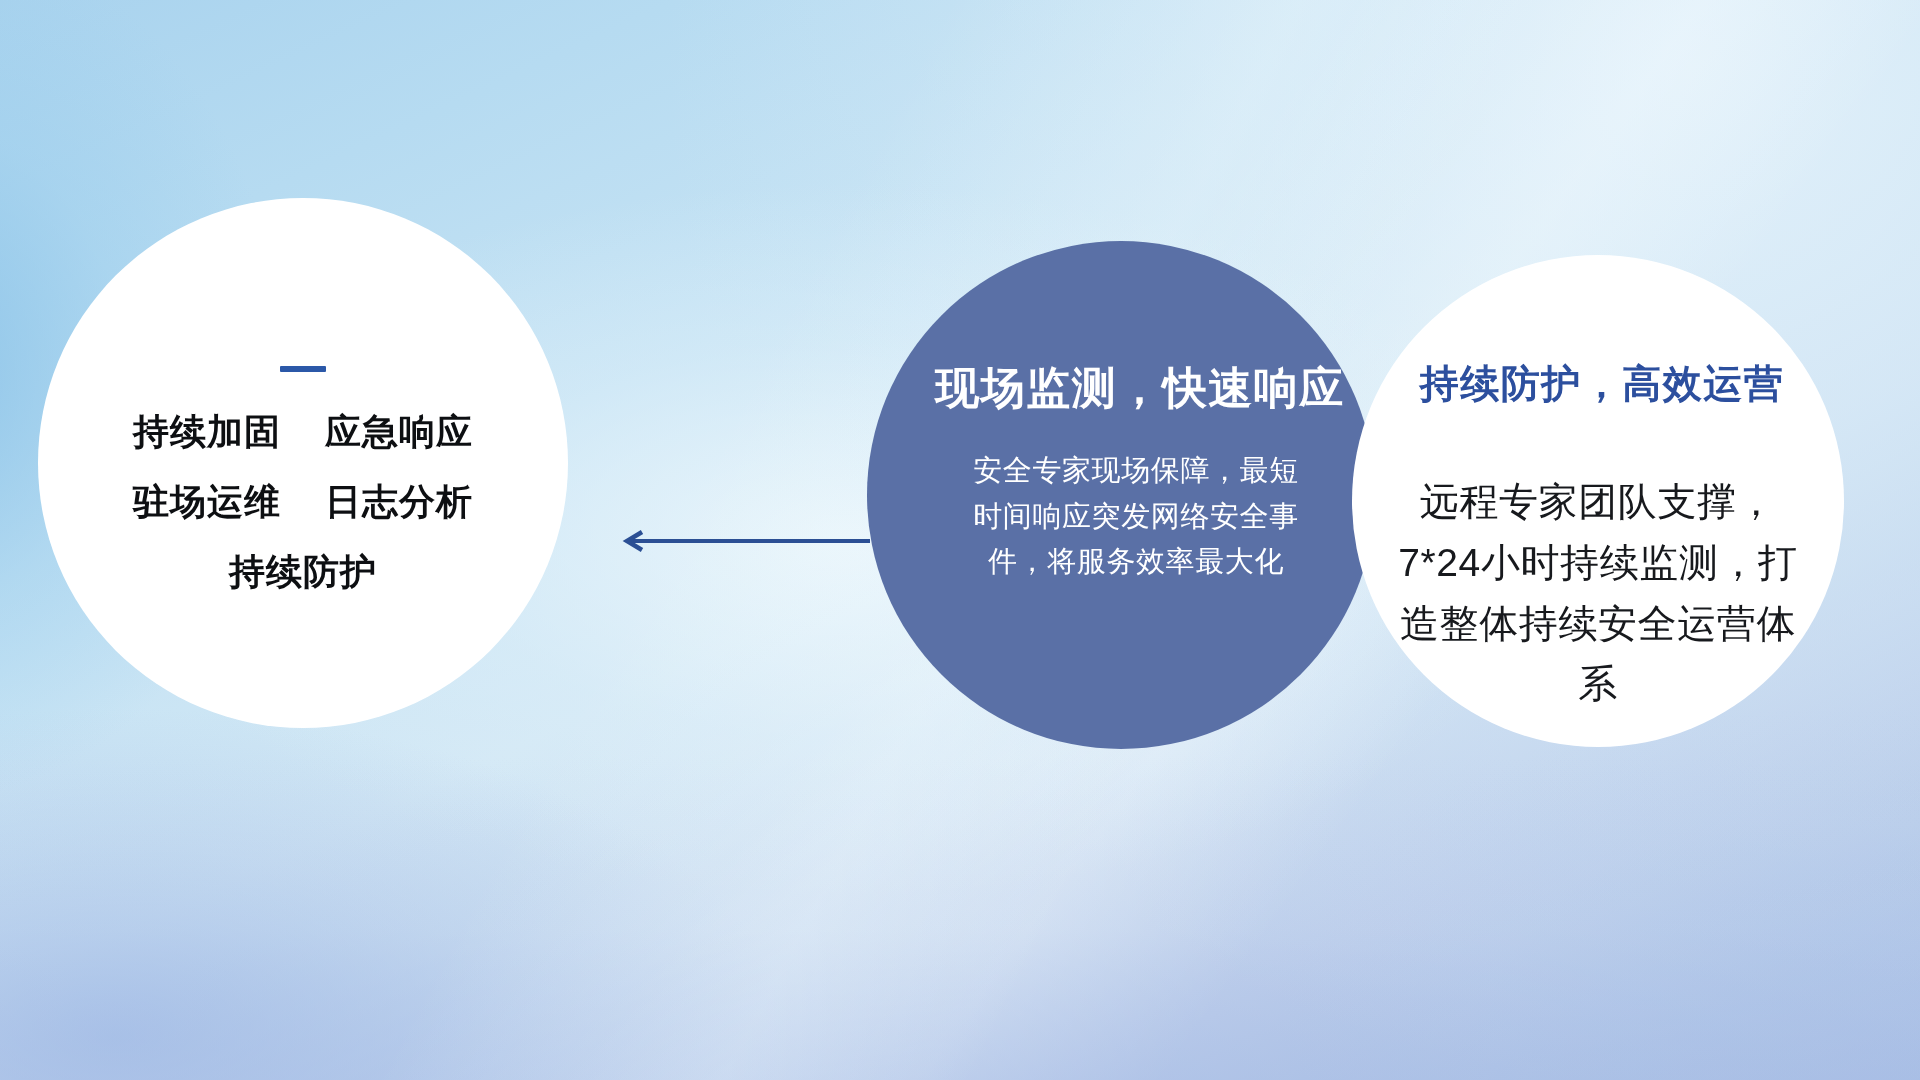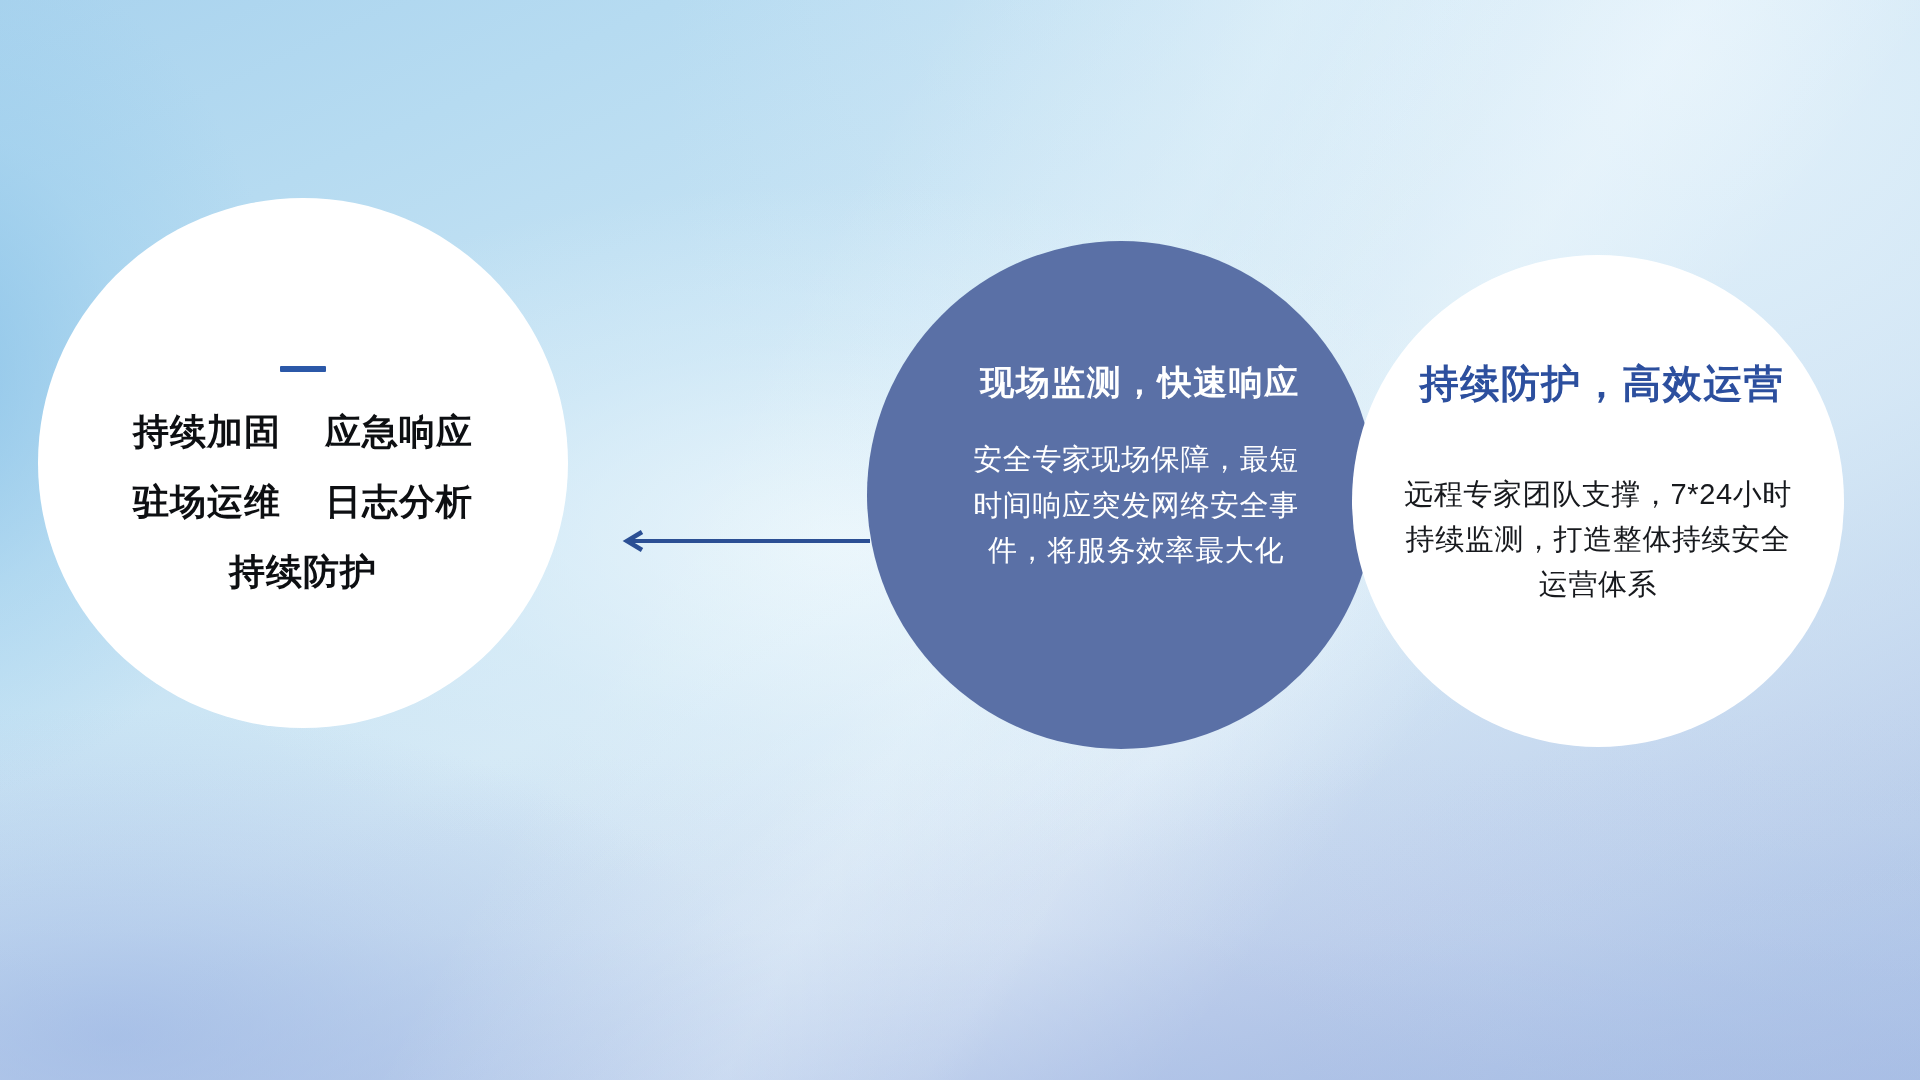--- a/index.html
+++ b/index.html
@@ -168,21 +168,21 @@
     left: 867px;
     top: 241px;
     width: 508px;
     z-index: 7;
     text-align: center;
   }
 
   .mid-title {
     color: #ffffff;
     font-weight: bold;
-    font-size: 34px;
+    font-size: 44px;
     letter-spacing: 1.5px;
     margin-top: 123px;
     line-height: 1.1;
     padding-left: 38px;
   }
 
   .mid-body {
     color: #ffffff;
     font-size: 29px;
     line-height: 1.56;
@@ -206,21 +206,21 @@
     font-weight: bold;
     font-size: 39px;
     letter-spacing: 1.5px;
     margin-top: 108px;
     line-height: 1.1;
     padding-left: 8px;
   }
 
   .right-body {
     color: #17191d;
-    font-size: 29px;
+    font-size: 39px;
     line-height: 1.56;
     margin-top: 66px;
     letter-spacing: 0.6px;
     padding: 0 42px;
   }
 
   
   .arrow {
     position: absolute;
     left: 608px;

